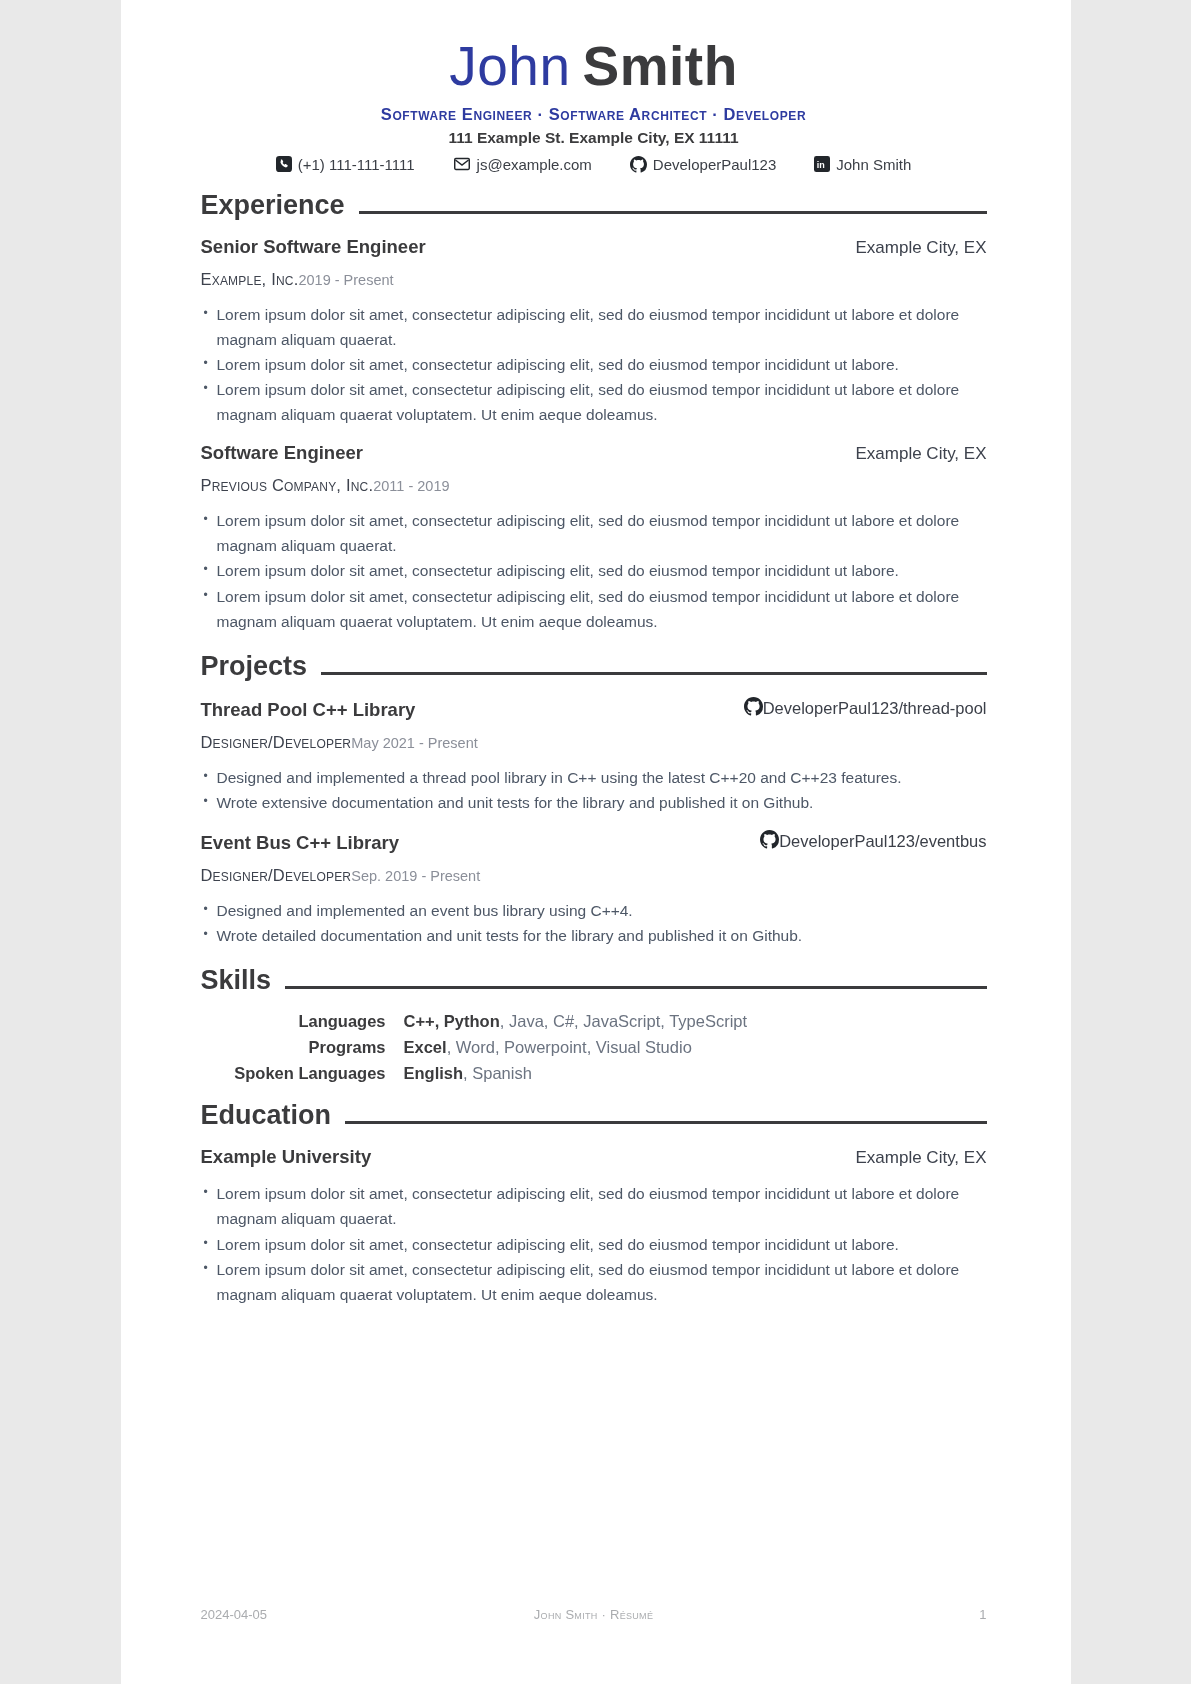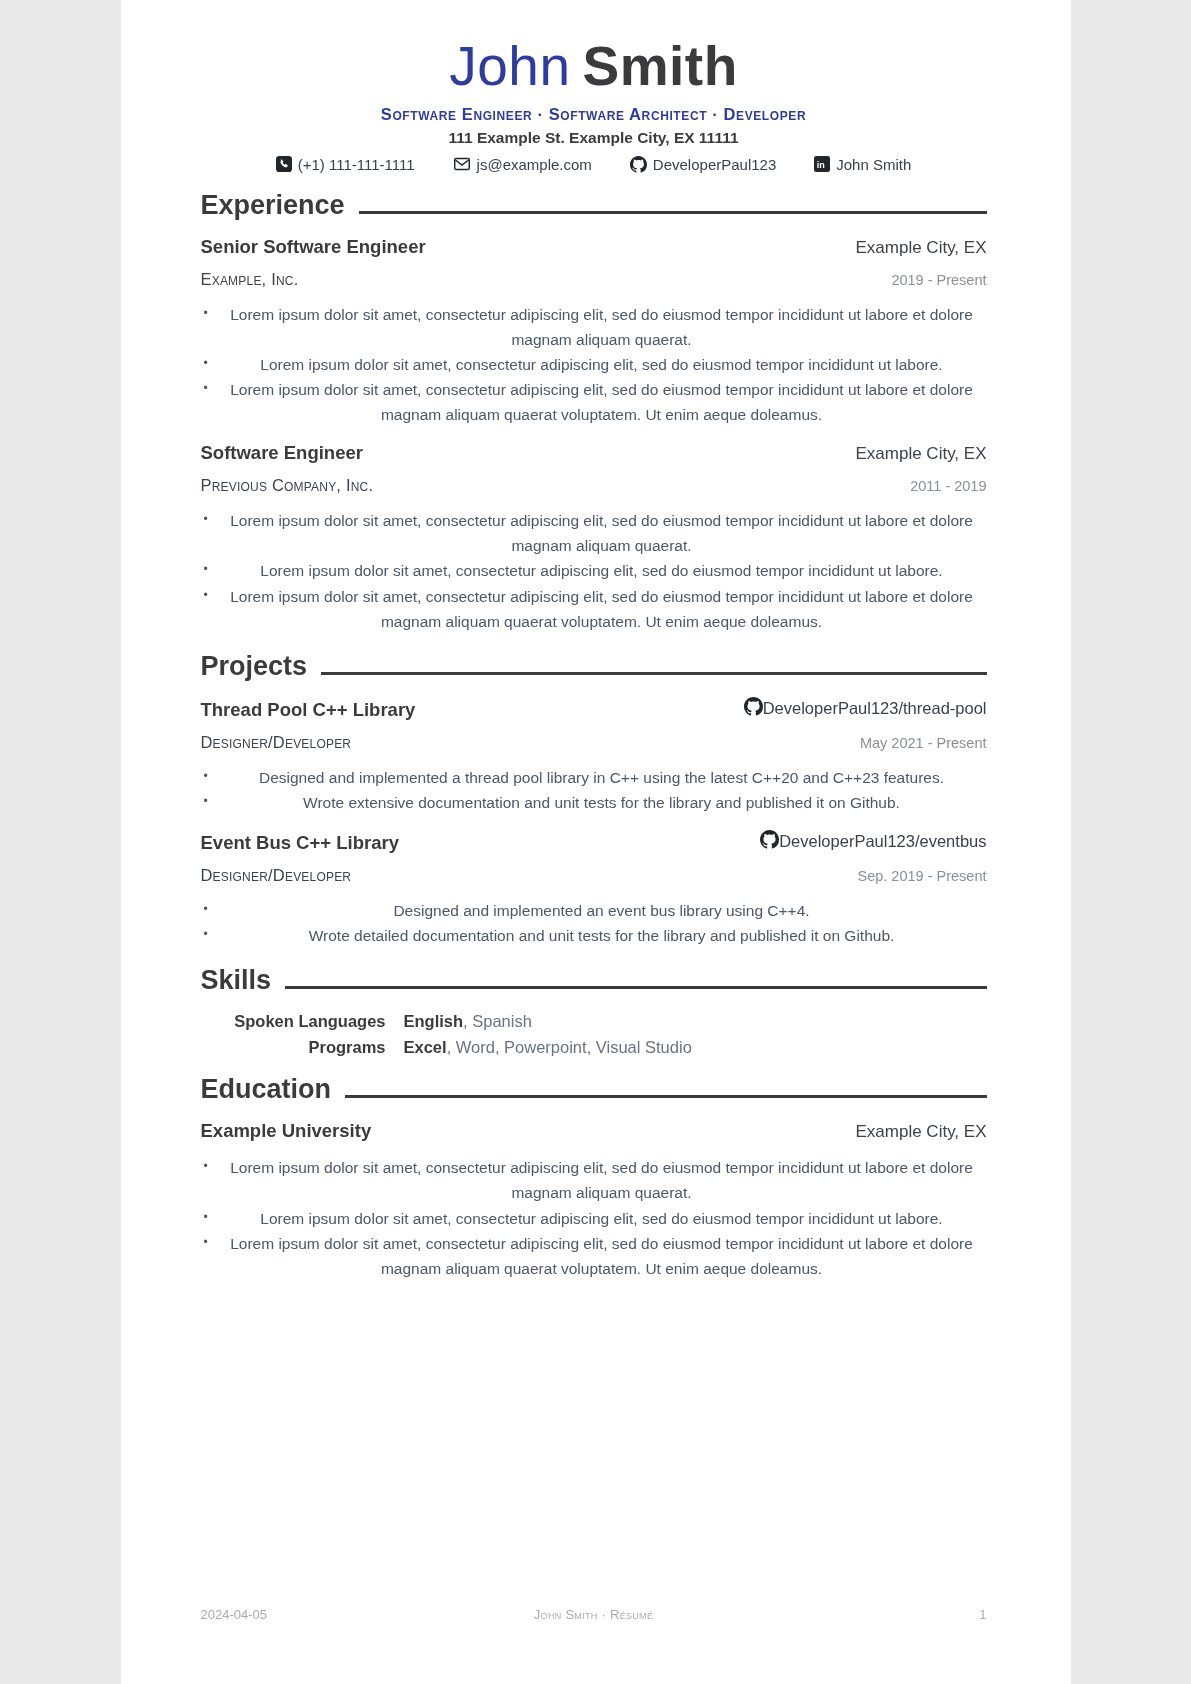--- a/index.html
+++ b/index.html
@@ -19,28 +19,28 @@
   .address{margin-top:5px;font-size:15.5px;font-weight:700;color:#3b3b3d;}
   .contact-row{margin-top:9px;display:flex;justify-content:center;gap:38px;
                font-size:15px;color:#3b3f46;align-items:center;}
   .contact{display:inline-flex;align-items:center;gap:6px;cursor:default;}
   .contact svg{display:block;}
   
   .section-head{display:flex;align-items:flex-end;margin-top:17px;}
   .section-head h2{margin:0;font-size:27px;line-height:1.15;font-weight:700;color:#3b3b3d;}
   .section-head .rule{flex:1;border-bottom:3px solid #3b3b3d;margin-left:14px;margin-bottom:7px;}
   .entry-top{display:flex;justify-content:space-between;align-items:baseline;margin-top:15px;}
-  .entry-sub{display:flex;justify-content:space-between;align-items:baseline;margin-top:2px;}
+  .entry-sub{display:flex;align-items:baseline;margin-top:2px;}
   .role{font-size:18.5px;font-weight:700;color:#3b3b3d;}
   .loc{font-size:17px;color:#3d424d;}
   .subcaps{font-variant:small-caps;font-size:16.5px;color:#3d424d;letter-spacing:.2px;}
   .dates{font-size:14.5px;color:#8b8f99;margin-top:12px;}
   .repo{display:inline-flex;align-items:center;font-size:16.5px;color:#3b3f48;}
   ul.bullets{list-style:none;margin:13px 0 0;padding:0 0 0 16px;
-             -webkit-hyphens:auto;hyphens:auto;text-align:center;}
+             -webkit-hyphens:auto;hyphens:auto;}
   ul.bullets li{position:relative;font-size:15.5px;line-height:1.62;color:#4d5766;}
   ul.bullets li::before{content:"•";position:absolute;left:-13px;top:2px;
                         font-size:12px;color:#4d5766;}
   
   .skills{margin-top:16px;}
   .skill-row{display:flex;align-items:baseline;margin:7px 0;}
   .skill-label{flex:none;width:185px;text-align:right;font-weight:700;
                font-size:16.5px;color:#3b3b3d;}
   .skill-value{margin-left:18px;font-size:16.5px;color:#6b7380;}
   .skill-value .strong{font-weight:700;color:#3b3b3d;}
@@ -187,26 +187,30 @@
     </div>
   </div>
 
   <div class="section">
     <div class="section-head">
       <h2>Skills</h2>
       <div class="rule"></div>
     </div>
     <div class="skills">
       <div class="skill-row">
-        <div class="skill-label">Spoken Languages</div>
-        <div class="skill-value"><span class="strong">English</span><span>, Spanish</span></div>
+        <div class="skill-label">Languages</div>
+        <div class="skill-value"><span class="strong">C++, Python</span><span>, Java, C#, JavaScript, TypeScript</span></div>
       </div>
       <div class="skill-row">
         <div class="skill-label">Programs</div>
         <div class="skill-value"><span class="strong">Excel</span><span>, Word, Powerpoint, Visual Studio</span></div>
+      </div>
+      <div class="skill-row">
+        <div class="skill-label">Spoken Languages</div>
+        <div class="skill-value"><span class="strong">English</span><span>, Spanish</span></div>
       </div>
     </div>
   </div>
 
   <div class="section">
     <div class="section-head">
       <h2>Education</h2>
       <div class="rule"></div>
     </div>
     <div class="entry">

